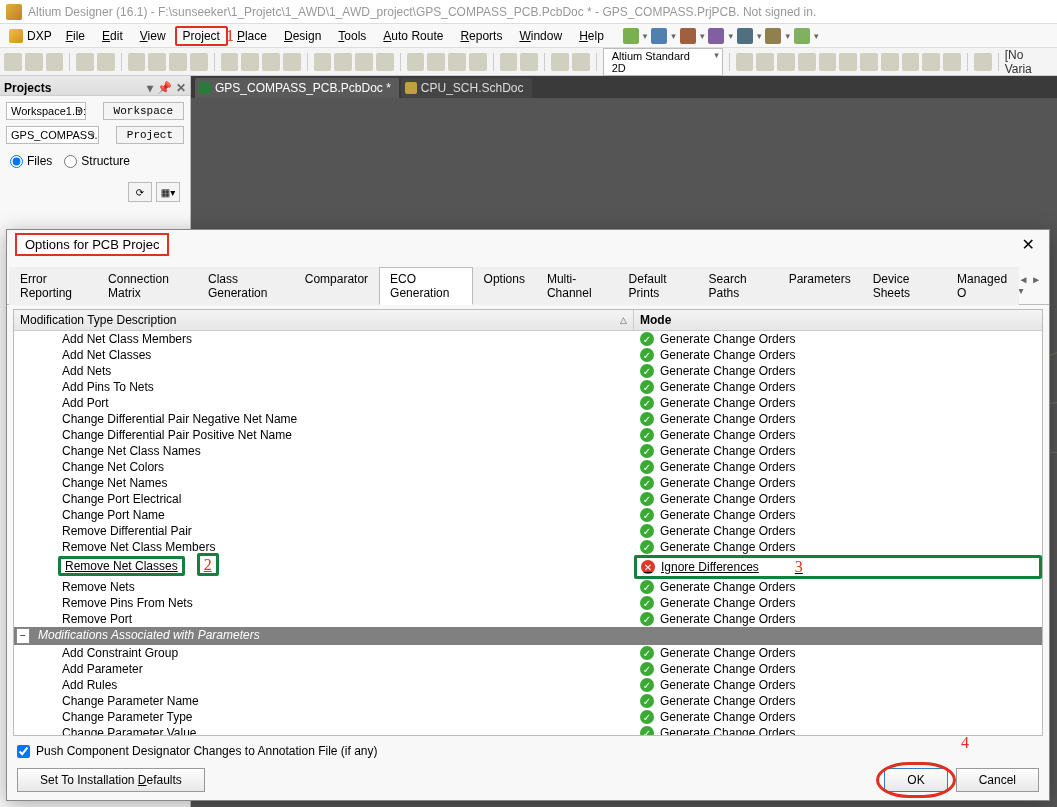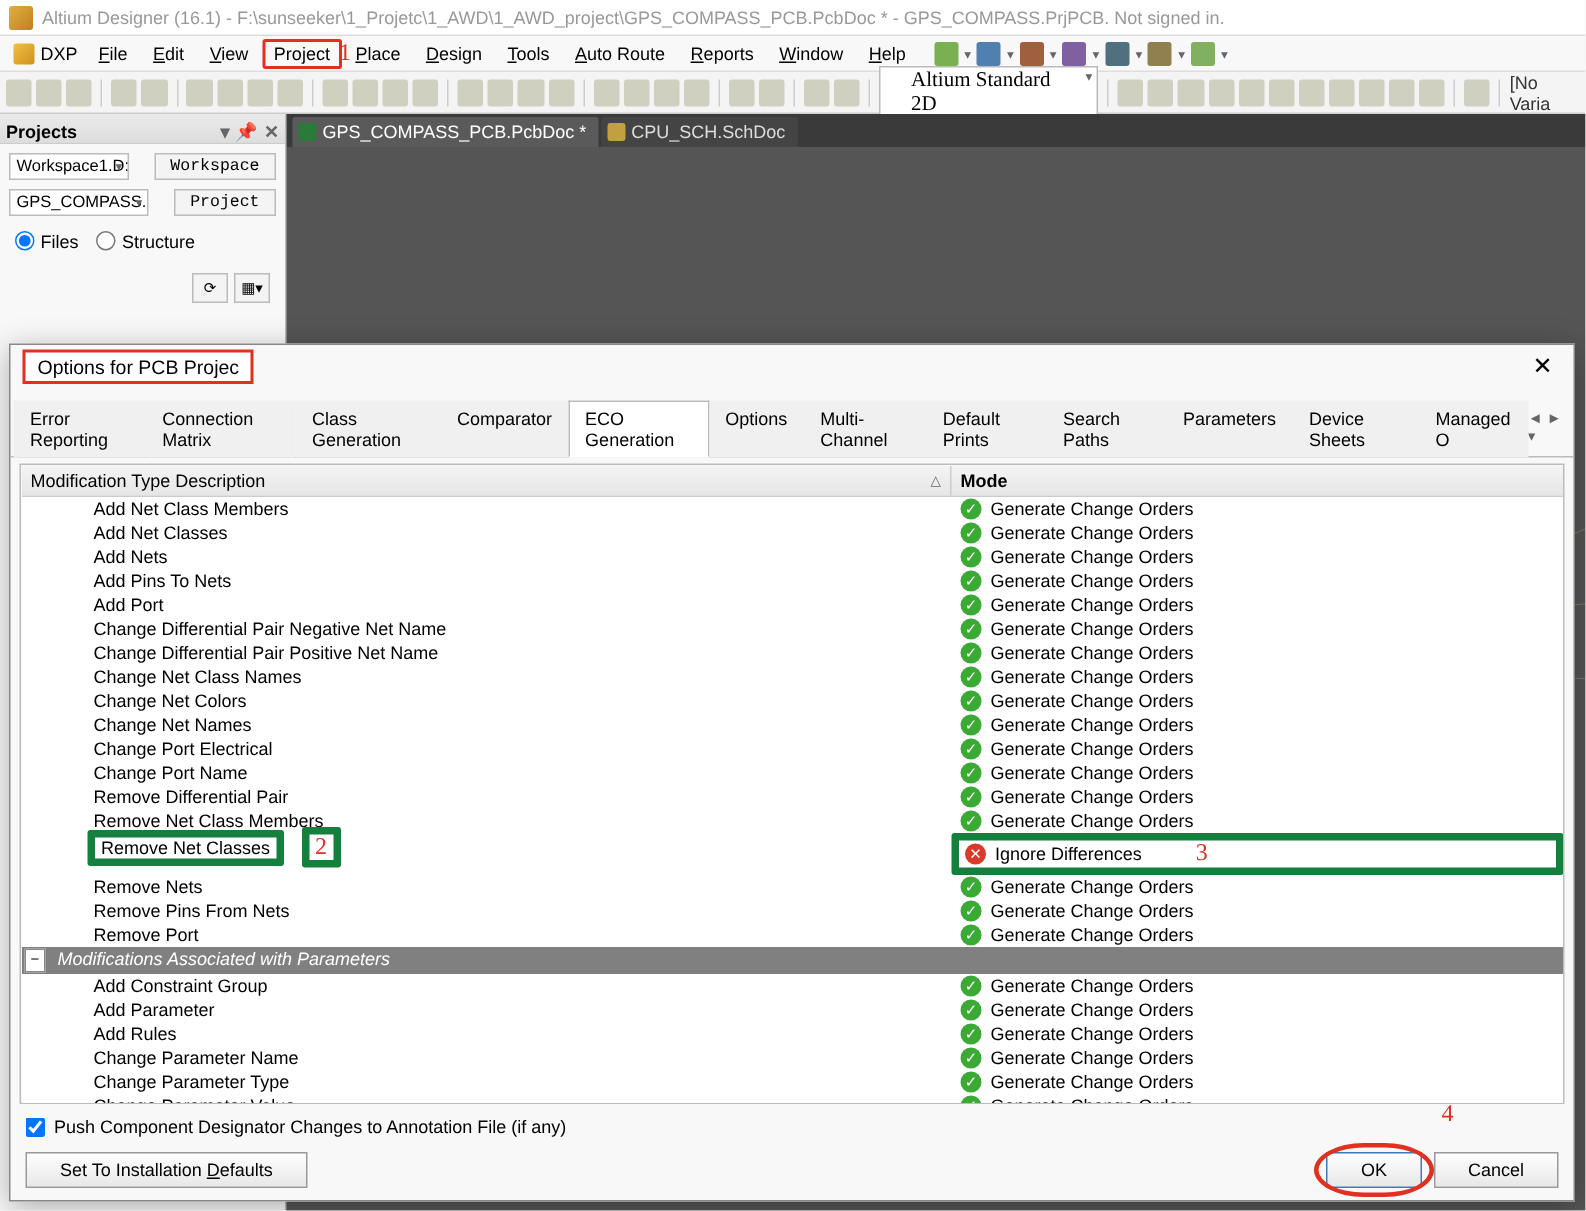--- a/index.html
+++ b/index.html
@@ -15,34 +15,34 @@
 .menu-item { padding:3px 8px; cursor:default; position:relative;}
 .menu-item u { text-decoration:underline; }
 .menu-item.highlighted { border:2px solid #e03020; border-radius:2px; padding:1px 6px;}
 .menu-bar .toolbar-icons { display:flex; gap:4px; margin-left:10px; align-items:center;}
 .tb-icon { width:16px; height:16px; background:#b0b0c0; border-radius:2px; display:inline-block;}
 .annotation-num { color:#e03020; font-size:16px; font-weight:normal; font-family:"Microsoft YaHei"; position:absolute;}
 
 .toolbar2 { height:28px; background:#f4f4f4; display:flex; align-items:center; padding:0 4px; border-bottom:1px solid #ccc; gap:3px;}
 .toolbar2 .tb-icon { width:18px; height:18px; background:#d0d0c0; border-radius:2px;}
 .toolbar2 .sep { width:1px; height:18px; background:#ccc; margin:0 3px;}
-.tb-combo { border:1px solid #bbb; background:#fff; padding:1px 16px 1px 20px; font-size:14px; position:relative; min-width:120px;font-family:Liberation Serif, serif;}
+.tb-combo { border:1px solid #bbb; background:#fff; padding:1px 16px 1px 8px; font-size:11px; position:relative; min-width:120px;}
 .tb-combo::after{content:"▾"; position:absolute; right:3px; top:1px; font-size:9px; color:#666;}
 
 .main-area { display:flex; height:calc(100% - 76px); }
 .projects-panel { width:191px; background:#f8f8f8; border-right:1px solid #bbb; display:flex; flex-direction:column;}
 .panel-header { height:20px; background:linear-gradient(#eaeaea,#ddd); display:flex; align-items:flex-end; justify-content:space-between; padding:0 4px; font-weight:bold; font-size:12px; border-bottom:1px solid #ccc;}
 .panel-header-icons { display:flex; gap:4px; font-size:10px; color:#666;}
 .panel-body { padding:6px; display:flex; flex-direction:column; gap:6px;}
 .panel-row { display:flex; gap:17px;}
 .panel-combo { flex:1; border:1px solid #bbb; background:#fff; padding:2px 14px 2px 4px; font-size:11px; position:relative; overflow:hidden;}
 .panel-combo::after{content:"▾"; position:absolute; right:3px; top:3px; font-size:9px; color:#666;}
 .panel-btn { border:1px solid #bbb; background:#f4f4f4; padding:2px 10px; font-size:11px;font-family:Liberation Mono, monospace;}
 .radio-row { display:flex; gap:12px; padding:4px;}
-.radio-row label { display:flex; align-items:flex-start; gap:4px; font-size:11px;}
+.radio-row label { display:flex; align-items:center; gap:4px; font-size:11px;}
 .panel-footer { padding:4px; display:flex; justify-content:flex-end; gap:4px;}
 .small-icon-btn { width:24px; height:20px; border:1px solid #bbb; background:#f4f4f4; font-size:10px;}
 
 .editor-area { flex:1; background:#5a5a5a; position:relative; overflow:hidden;}
 .tab-strip { height:22px; background:#3a3a3a; display:flex; align-items:flex-end; padding-left:4px; gap:2px;}
 .tab { height:20px; padding:0 8px 0 4px; display:flex; align-items:center; gap:4px; font-size:11px; color:#ddd; background:#444; border-radius:2px 2px 0 0;}
 .tab.active { background:#5a5a5a; color:#fff;}
 .tab-icon-pcb { width:12px; height:12px; background:#2a7a3a; border-radius:2px;}
 .tab-icon-sch { width:12px; height:12px; background:#c0a040; border-radius:2px;}
 .canvas { position:absolute; inset:22px 0 0 0; background:#555;}
@@ -63,21 +63,21 @@
 .grid-header .col2 { flex:1; padding:3px 6px; font-size:12px;font-weight:bold;}
 .grid-row { display:flex; font-size:12px;}
 .grid-row .c1 { width:620px; padding:1px 6px 1px 48px;}
 .grid-row .c2 { flex:1; padding:1px 6px; display:flex; align-items:center; gap:6px;}
 .group-row { display:flex; background:#808080; color:#fff; font-size:12px;}
 .group-row .g-exp { width:14px; background:#fff; color:#000; text-align:center; font-size:10px; line-height:14px; border:1px solid #888; margin:1px 4px 1px 2px;}
 .group-row .g-text { padding:1px 4px;font-style:italic;}
 .status-icon { width:14px; height:14px; border-radius:50%; display:inline-flex; align-items:center; justify-content:center; font-size:10px; color:#fff;}
 .si-ok { background:#3aaa35;}
 .si-ignore { background:#d93a2a;}
-.row-highlight .c1 span, .row-highlight .c2 { border:5px solid #15803d; border-radius:2px; padding:0 4px;}
+.row-highlight .c1 span, .row-highlight .c2 { border:3px solid #15803d; border-radius:2px; padding:0 4px;text-decoration:underline;}
 .row-highlight .c1 { padding-left:44px;}
 .dlg-bottom { padding:8px 10px; display:flex; flex-direction:column; gap:10px;}
 .chk-row { display:flex; align-items:center; gap:6px; font-size:12px;}
 .btn-row { display:flex; justify-content:space-between; align-items:center;}
 .btn-row-right { display:flex; gap:8px; align-items:center;}
 .dlg-btn { border:1px solid #999; background:linear-gradient(#fefefe,#e8e8e8); padding:4px 22px; font-size:12px;}
 .ok-highlight { position:relative;}
 .ok-highlight::before { content:""; position:absolute; left:-8px; top:-6px; right:-8px; bottom:-6px; border:3px solid #e03020; border-radius:50%/60%;}
 .sort-indicator { font-size:9px; color:#666;}
 </style>

